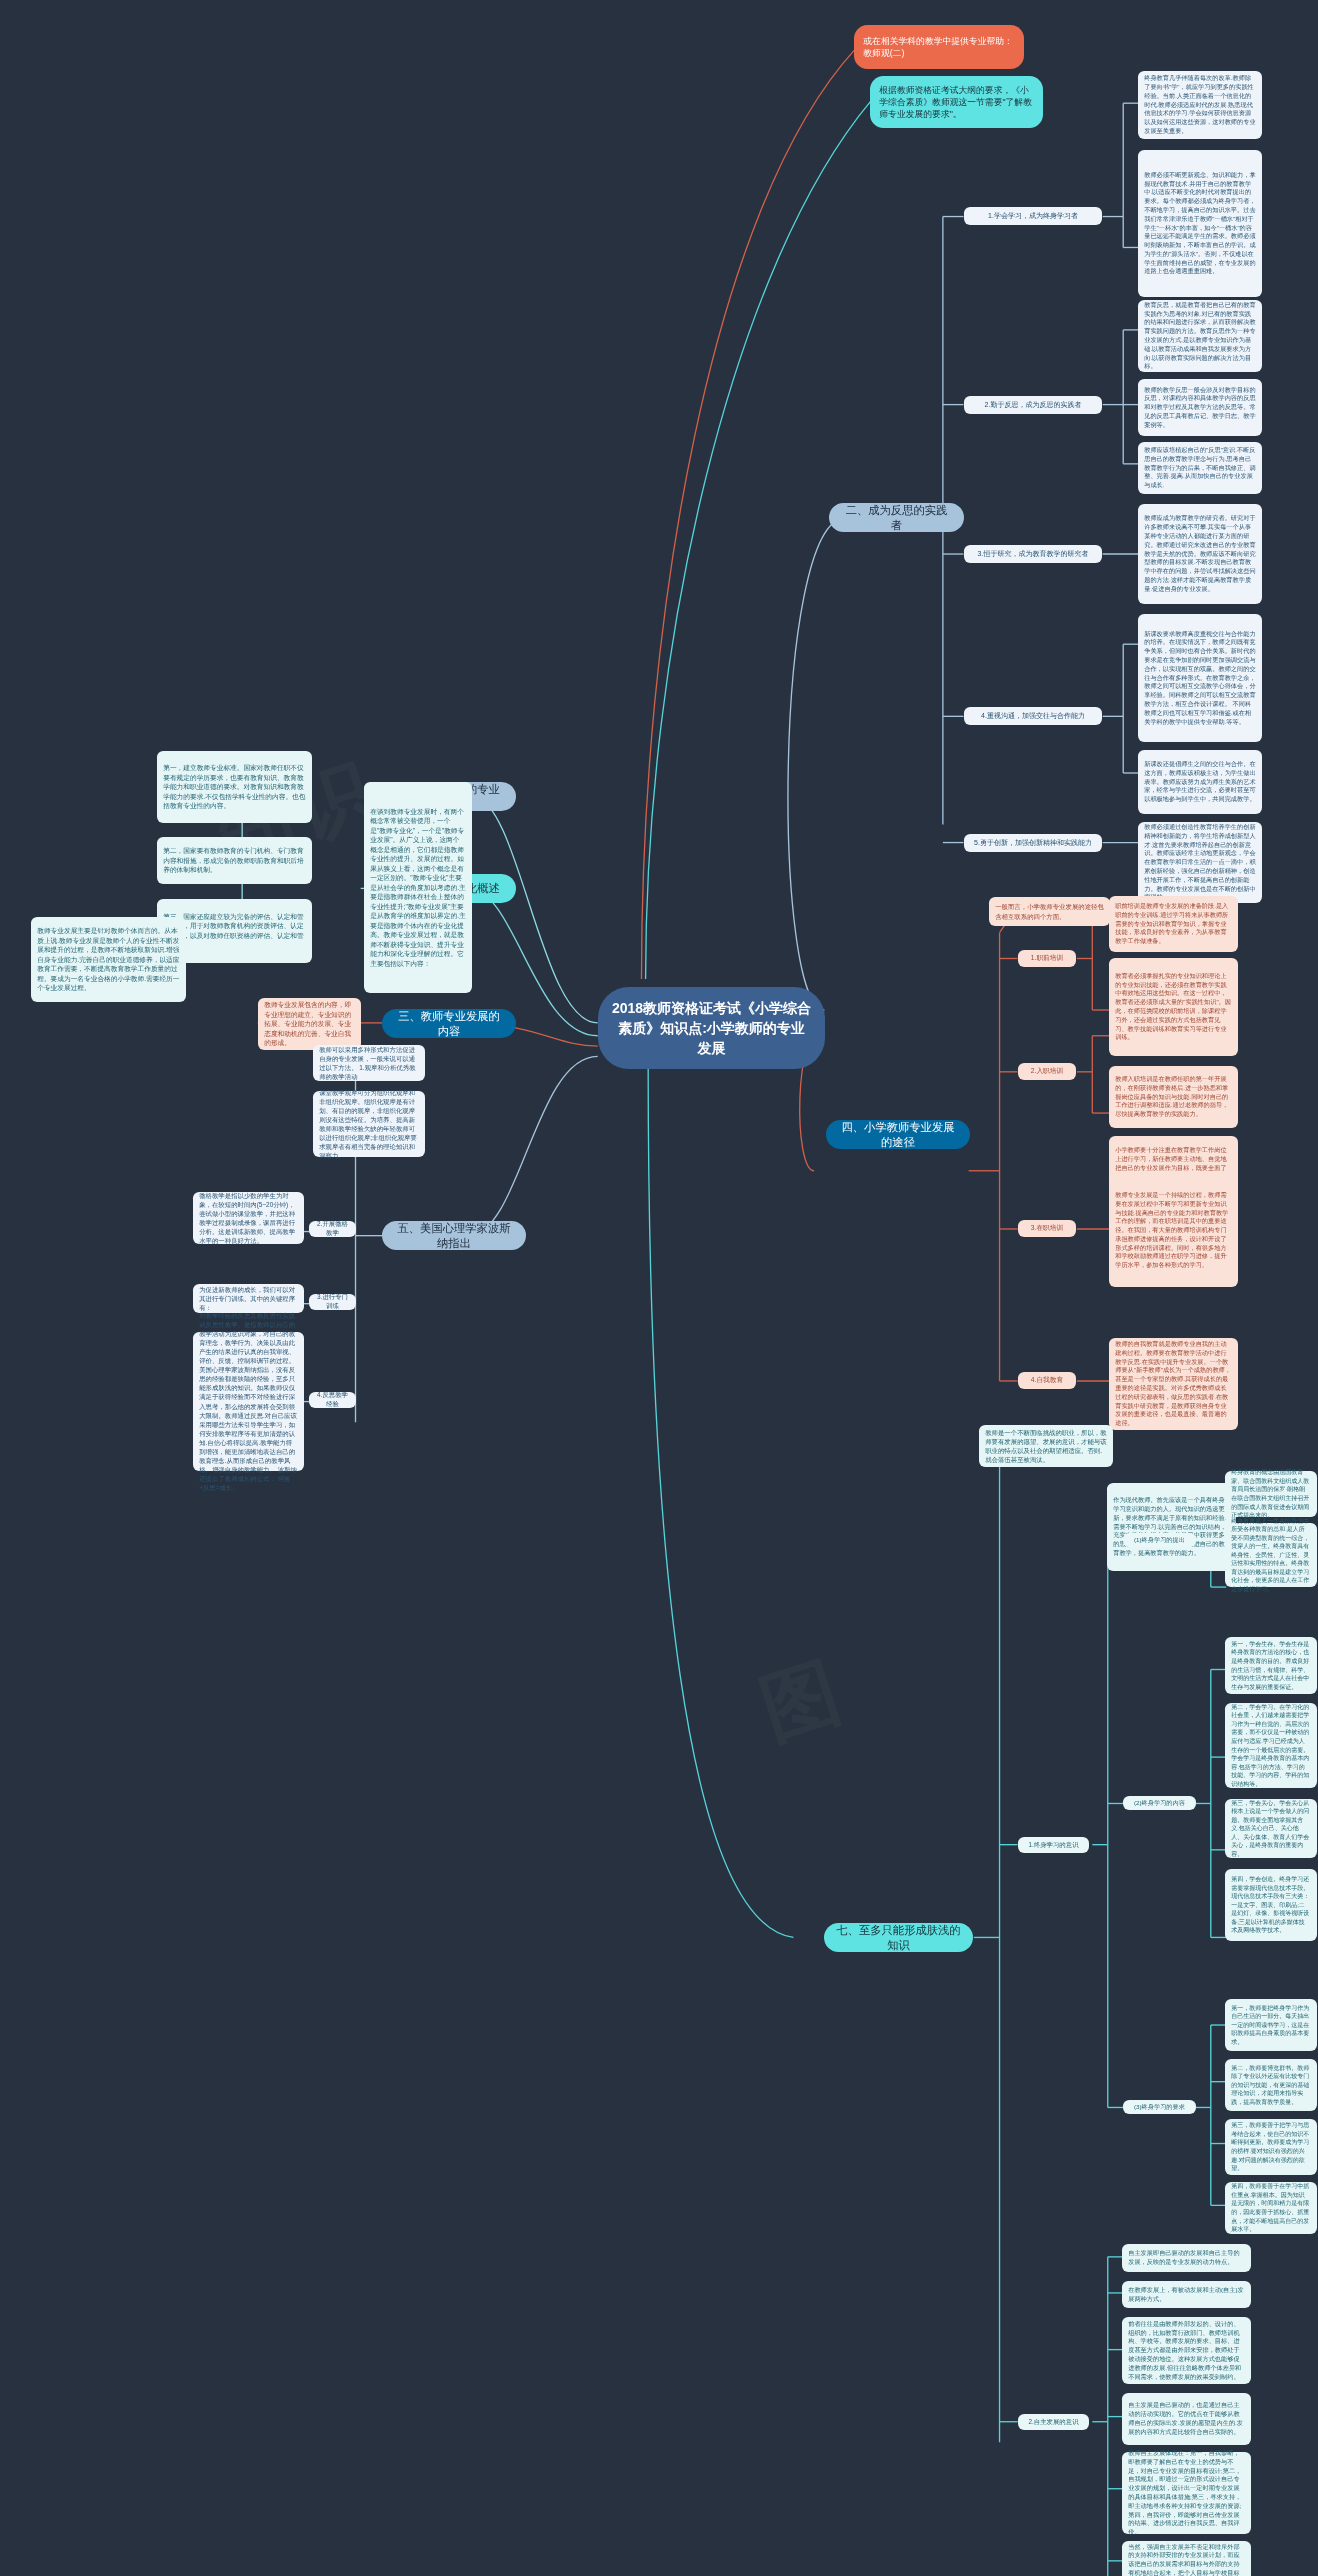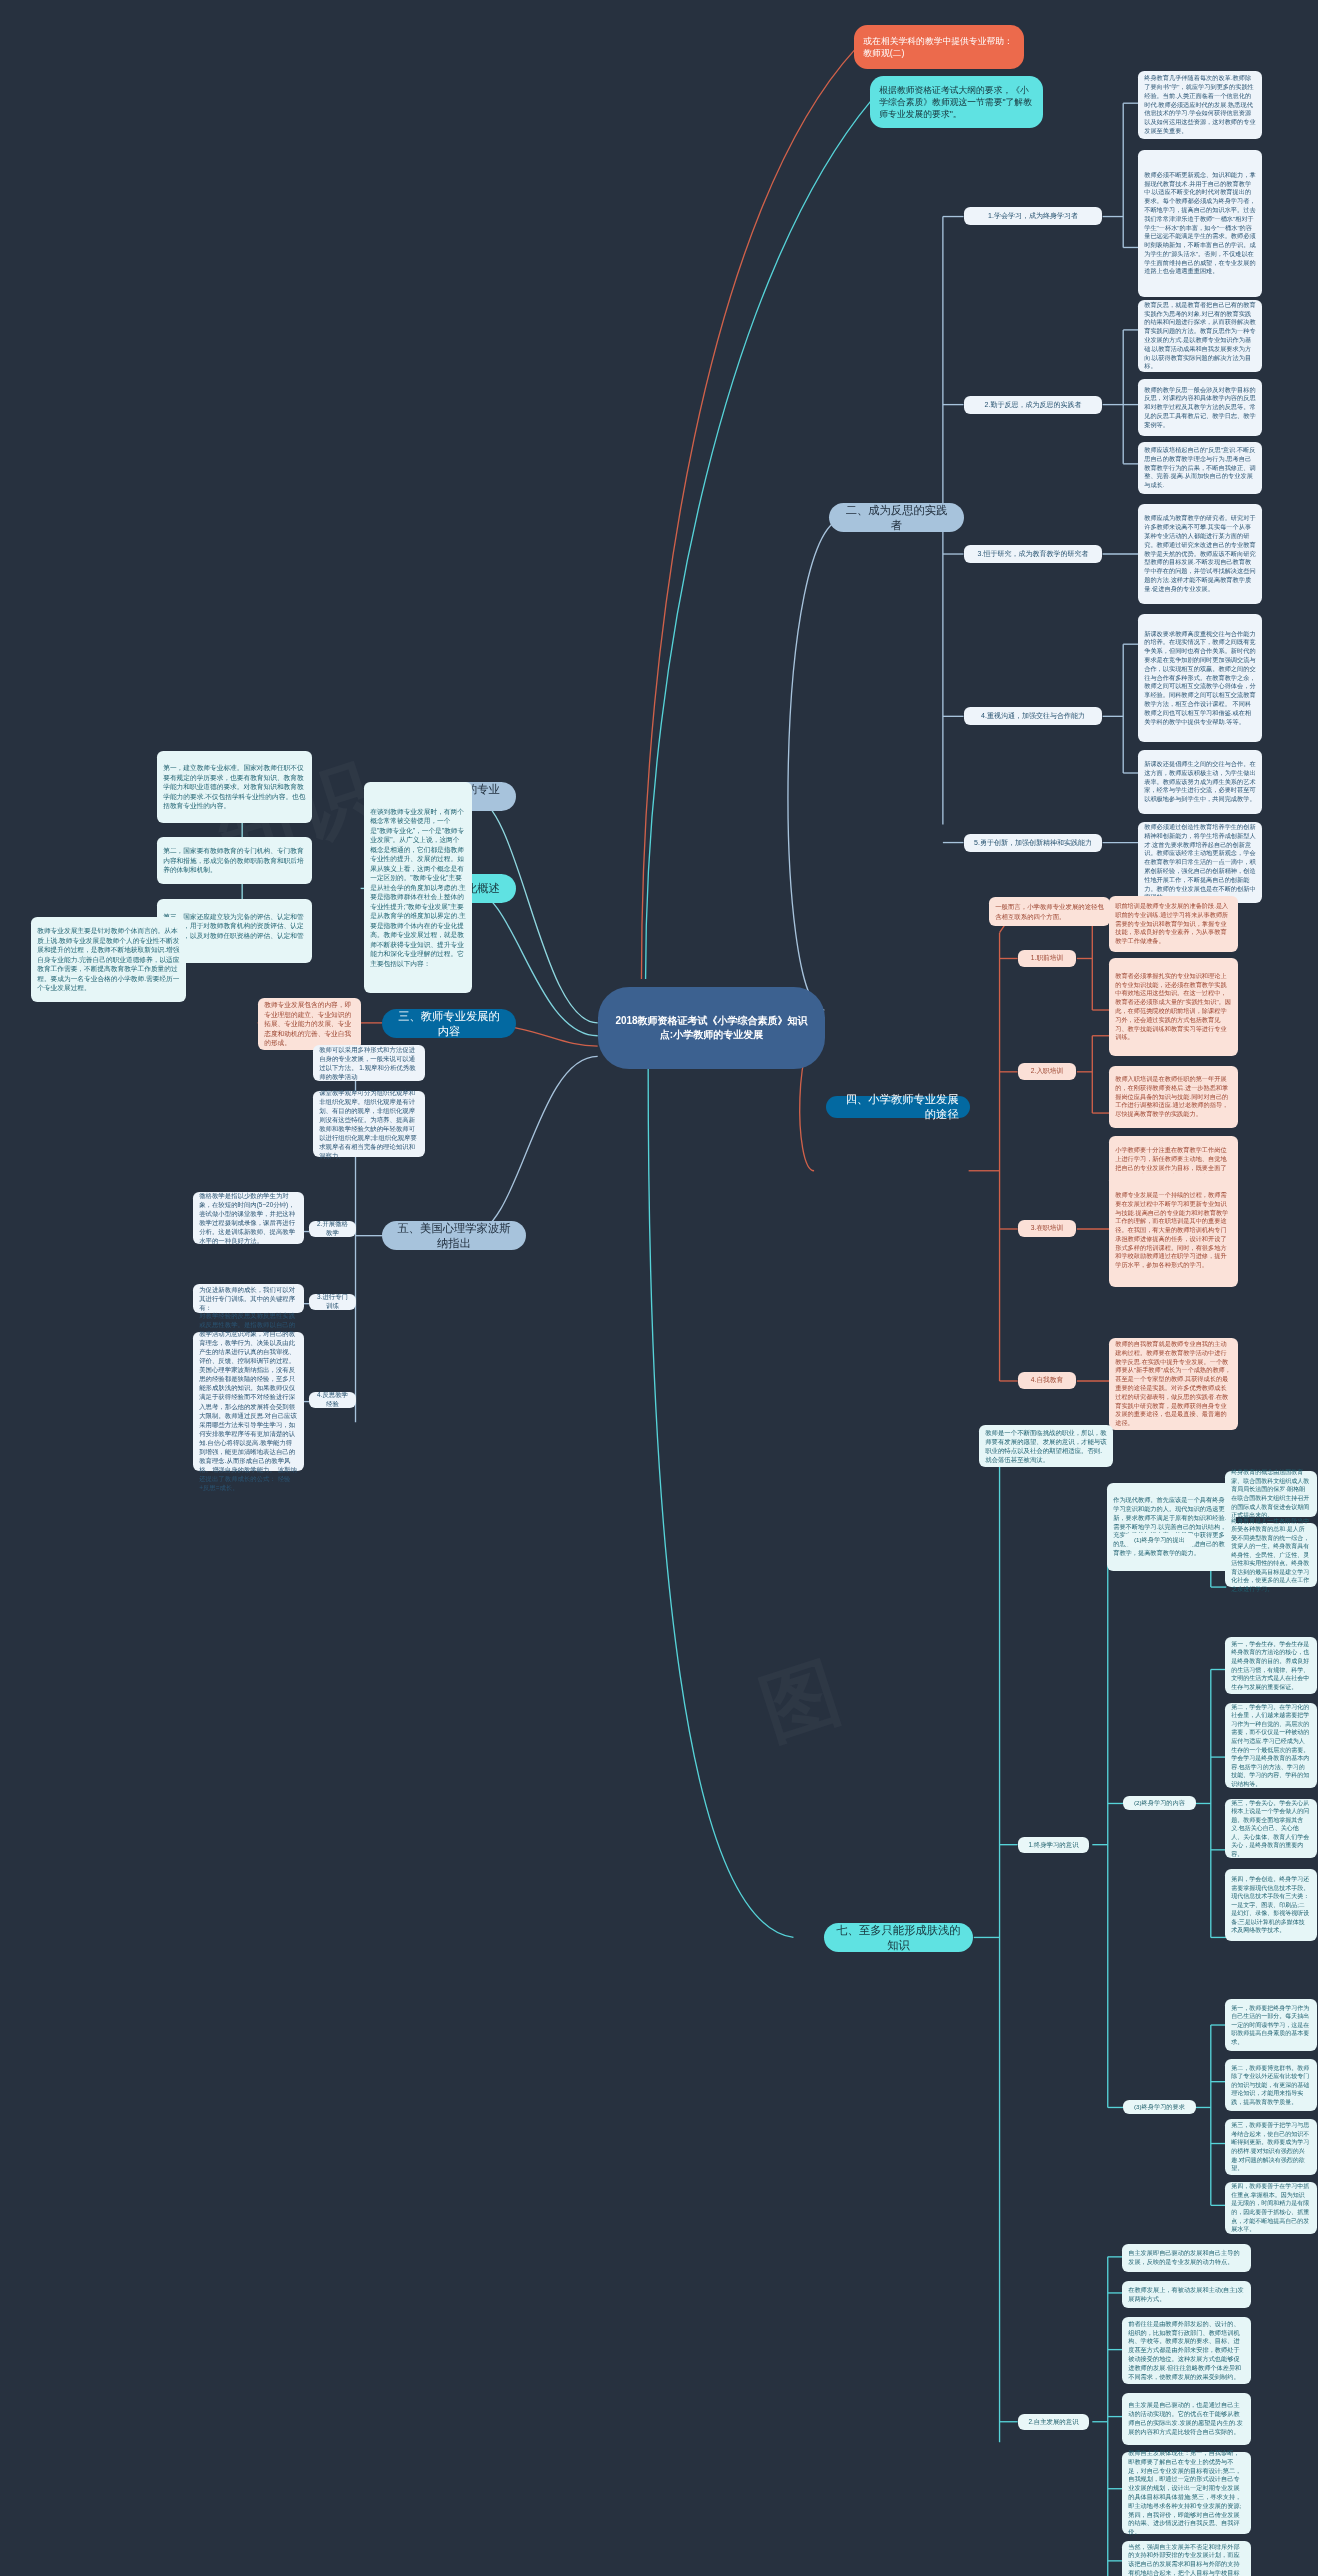--- a/index.html
+++ b/index.html
@@ -27,21 +27,21 @@
     text-align:center;
     line-height:1.32;
     white-space:pre-wrap;
     word-break:break-all;
   }
   
   .root{
     background:#3c6190;
     color:#ffffff;
     border-radius:31px;
-    font-size:10px;
+    font-size:14px;
     font-weight:600;
     padding:7.2px 13.4px;
     line-height:1.45;
   }
   
   .pill-blue{
     background:#a7c3dc;
     color:#1d2b3a;
     border-radius:15.5px;
     font-size:11.3px;
@@ -299,21 +299,21 @@
   <div class="node lab-blue" style="left:964px;top:545px;width:138px;height:17.5px;font-size:7px;">3.恒于研究，成为教育教学的研究者</div>
   <div class="node leaf leaf-blue" style="left:1138px;top:504px;width:124px;height:100px;font-size:6.2px;">教师应成为教育教学的研究者。研究对于许多教师来说高不可攀.其实每一个从事某种专业活动的人都能进行某方面的研究。教师通过研究来改进自己的专业教育教学是天然的优势。教师应该不断向研究型教师的目标发展.不断发现自己教育教学中存在的问题，并尝试寻找解决这些问题的方法.这样才能不断提高教育教学质量.促进自身的专业发展。</div>
 
   <div class="node lab-blue" style="left:964px;top:707px;width:138px;height:17.5px;font-size:7px;">4.重视沟通，加强交往与合作能力</div>
   <div class="node leaf leaf-blue" style="left:1138px;top:614px;width:124px;height:128px;font-size:6.2px;">新课改要求教师高度重视交往与合作能力的培养。在现实情况下，教师之间既有竞争关系，但同时也有合作关系。新时代的要求是在竞争加剧的同时更加强调交流与合作，以实现相互的双赢。教师之间的交往与合作有多种形式。在教育教学之余，教师之间可以相互交流教学心得体会，分享经验。同科教师之间可以相互交流教育教学方法，相互合作设计课程。 不同科教师之间也可以相互学习和借鉴.或在相关学科的教学中提供专业帮助.等等。</div>
   <div class="node leaf leaf-blue" style="left:1138px;top:750px;width:124px;height:64px;font-size:6.2px;">新课改还提倡师生之间的交往与合作。在这方面，教师应该积极主动，为学生做出表率。教师应该努力成为师生关系的艺术家，经常与学生进行交流，必要时甚至可以积极地参与到学生中，共同完成教学。</div>
 
   <div class="node lab-blue" style="left:964px;top:834px;width:138px;height:17.5px;font-size:7px;">5.勇于创新，加强创新精神和实践能力</div>
   <div class="node leaf leaf-blue" style="left:1138px;top:822px;width:124px;height:81px;font-size:6.2px;">教师必须通过创造性教育培养学生的创新精神和创新能力，将学生培养成创新型人才.这首先要求教师培养起自己的创新意识。教师应该经常主动地更新观念，学会在教育教学和日常生活的一点一滴中，积累创新经验，强化自己的创新精神，创造性地开展工作，不断提高自己的创新能力。教师的专业发展也是在不断的创新中实现的。</div>
 
-  <div class="node pill-orange" style="left:826px;top:1096px;width:144px;height:22px;text-align:right;">四、小学教师专业发展的途径</div>
+  <div class="node pill-orange" style="left:826px;top:1120px;width:144px;height:29px;">四、小学教师专业发展的途径</div>
   <div class="node leaf leaf-orange" style="left:989px;top:897px;width:121px;height:29px;font-size:6.4px;">一般而言，小学教师专业发展的途径包含相互联系的四个方面。</div>
 
   <div class="node lab-orange" style="left:1018px;top:950px;width:58px;height:16.5px;font-size:6.7px;">1.职前培训</div>
   <div class="node leaf leaf-orange" style="left:1109px;top:896px;width:129px;height:56px;font-size:6.2px;">职前培训是教师专业发展的准备阶段.是入职前的专业训练.通过学习将来从事教师所需要的专业知识和教育学知识，掌握专业技能，形成良好的专业素养，为从事教育教学工作做准备。</div>
   <div class="node leaf leaf-orange" style="left:1109px;top:958px;width:129px;height:98px;font-size:6.2px;">教育者必须掌握扎实的专业知识和理论上的专业知识技能，还必须在教育教学实践中有效地运用这些知识。在这一过程中，教育者还必须形成大量的"实践性知识"。因此，在师范类院校的职前培训，除课程学习外，还会通过实践的方式包括教育见习、教学技能训练和教育实习等进行专业训练。</div>
 
   <div class="node lab-orange" style="left:1018px;top:1063px;width:58px;height:16.5px;font-size:6.7px;">2.入职培训</div>
   <div class="node leaf leaf-orange" style="left:1109px;top:1066px;width:129px;height:62px;font-size:6.2px;">教师入职培训是在教师任职的第一年开展的，在刚获得教师资格后.进一步熟悉和掌握岗位应具备的知识与技能.同时对自己的工作进行调整和适应.通过老教师的指导，尽快提高教育教学的实践能力。</div>
   <div class="node leaf leaf-orange" style="left:1109px;top:1136px;width:129px;height:82px;font-size:6.2px;">小学教师要十分注重在教育教学工作岗位上进行学习，新任教师要主动地、自觉地把自己的专业发展作为目标，既要全面了解自己在专业知识、专业能力等方面的不足，也要注重向老教师、同事请教和学习，这两方面对于小学教师尤其是新任教师专业成长十分重要。</div>
 

